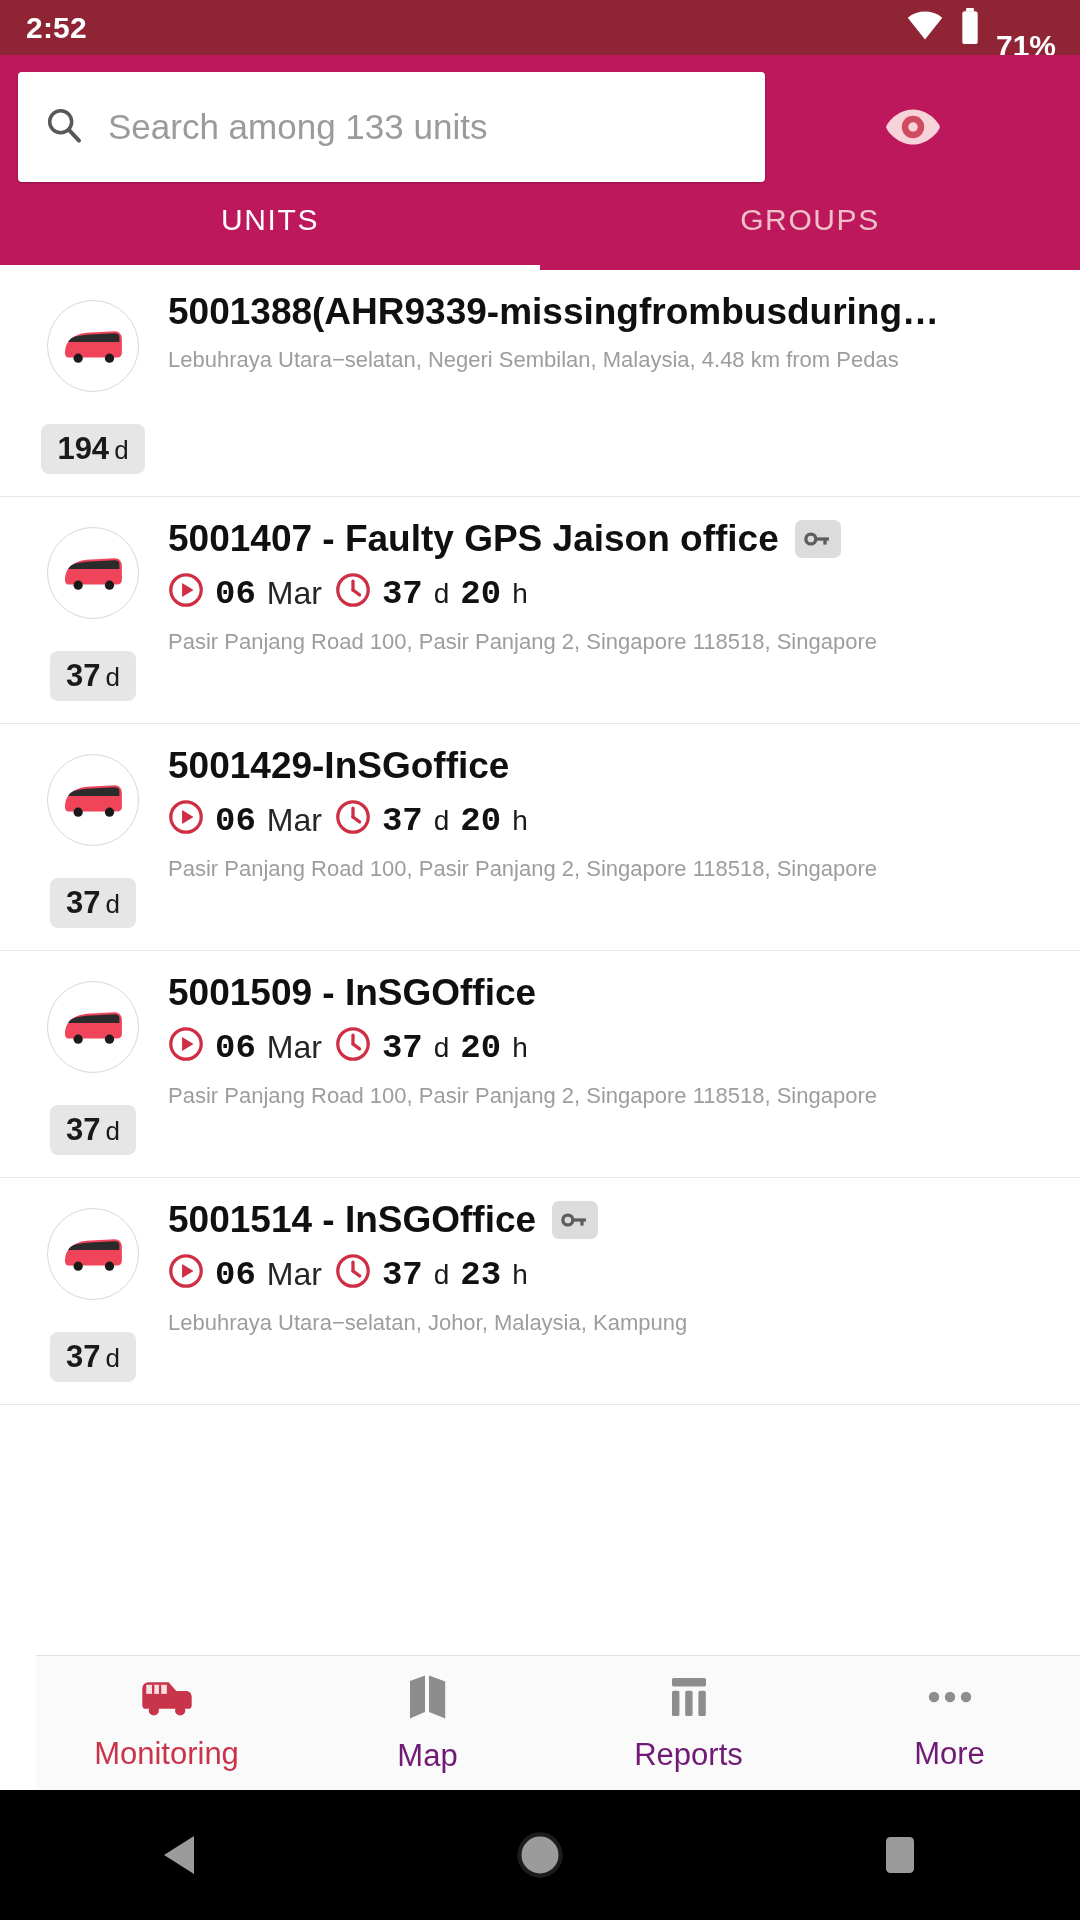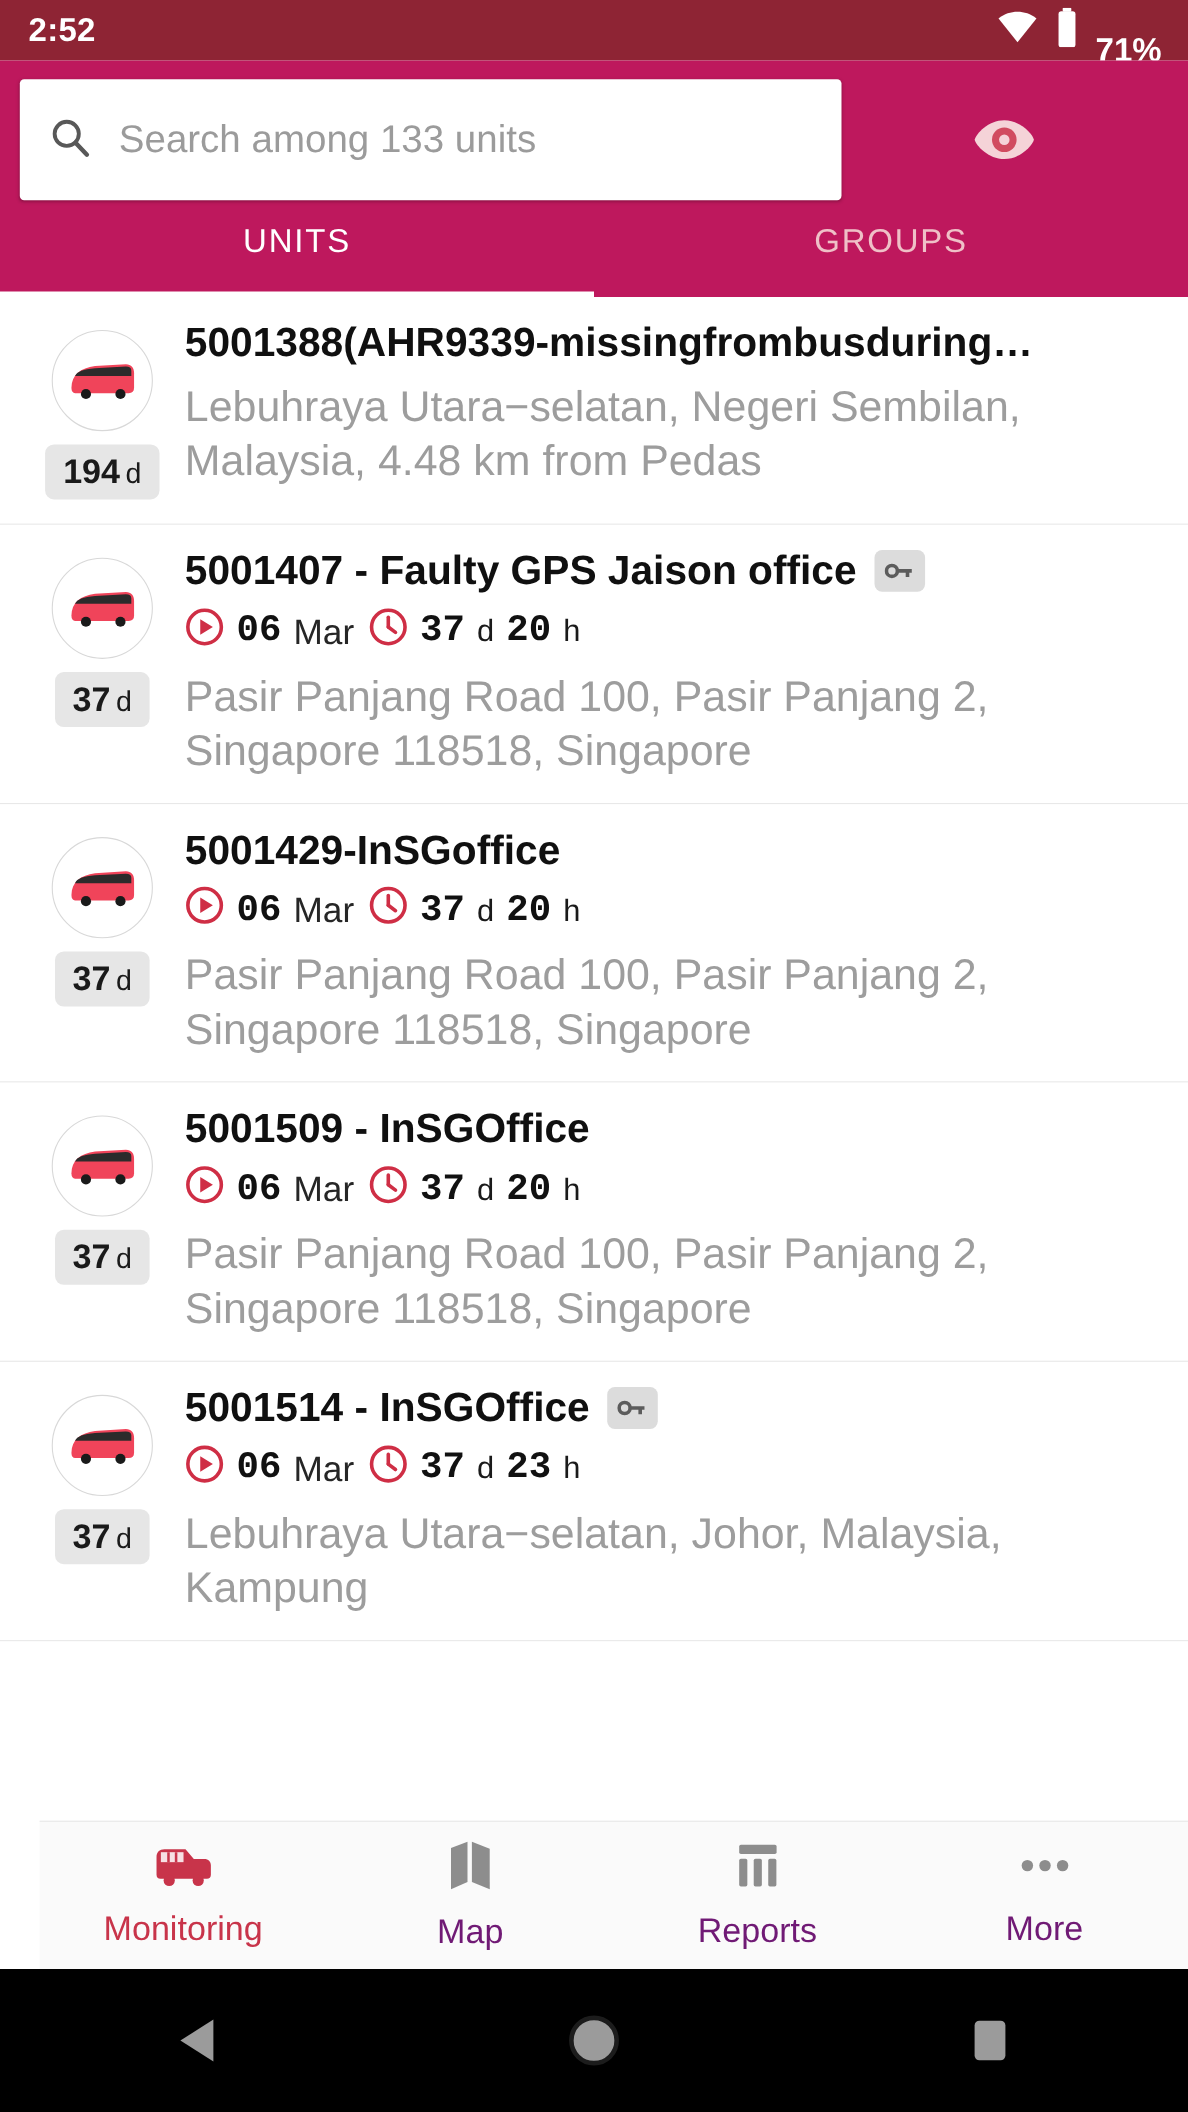--- a/index.html
+++ b/index.html
@@ -55,21 +55,21 @@
     border-bottom:1px solid #e8e8e8; display:flex;
   }
   .left-col { width:146px; flex:0 0 146px; display:flex; flex-direction:column; align-items:center; }
   .avatar {
     width:92px; height:92px; border-radius:50%;
     border:1px solid #d8d8d8; background:#fff;
     display:flex; align-items:center; justify-content:center;
     margin-top:10px;
   }
   .badge {
-    margin-top:12px; background:#e6e6e6; border-radius:8px;
+    margin-top:32px; background:#e6e6e6; border-radius:8px;
     padding:7px 16px; font-size:30px; color:#1a1a1a;
     display:flex; align-items:baseline; gap:5px; white-space:nowrap;
   }
   .badge b { font-weight:bold; font-size:31px; }
   .badge span { font-size:26px; font-weight:normal; }
 
   .right-col { flex:1 1 auto; min-width:0; padding-left:2px; }
   .unit-title {
     font-size:37px; font-weight:bold; color:#101010; line-height:1.18;
     display:flex; align-items:center; gap:16px;
@@ -79,21 +79,21 @@
   .keybadge {
     flex:0 0 auto; background:#dcdcdc; border-radius:7px;
     width:46px; height:38px; display:flex; align-items:center; justify-content:center;
   }
   .nodata { font-size:34px; color:#9d9d9d; margin-top:10px; }
   .metarow { display:flex; align-items:center; margin-top:11px; gap:13px; font-size:34px; color:#111; }
   .metarow .grp { display:flex; align-items:center; gap:11px; }
   .metarow b { font-weight:bold;font-family:Liberation Mono, monospace; }
   .metarow .unitlbl { font-size:28px; font-weight:normal; color:#1a1a1a; }
   .metarow .mon { font-size:32px; font-weight:normal; color:#262626; }
-  .addr { font-size:39px; color:#9d9d9d; line-height:1.27; margin-top:12px; }
+  .addr { font-size:22px; color:#9d9d9d; line-height:1.27; margin-top:12px; }
 
   
   .bottomnav {
     flex:0 0 135px; background:#fafafa; border-top:1px solid #e2e2e2;
     display:flex; align-items:center;margin-left:36px;
   }
   .navitem {
     flex:1; display:flex; flex-direction:column; align-items:center;
     justify-content:center; gap:13px; cursor:pointer;
   }

